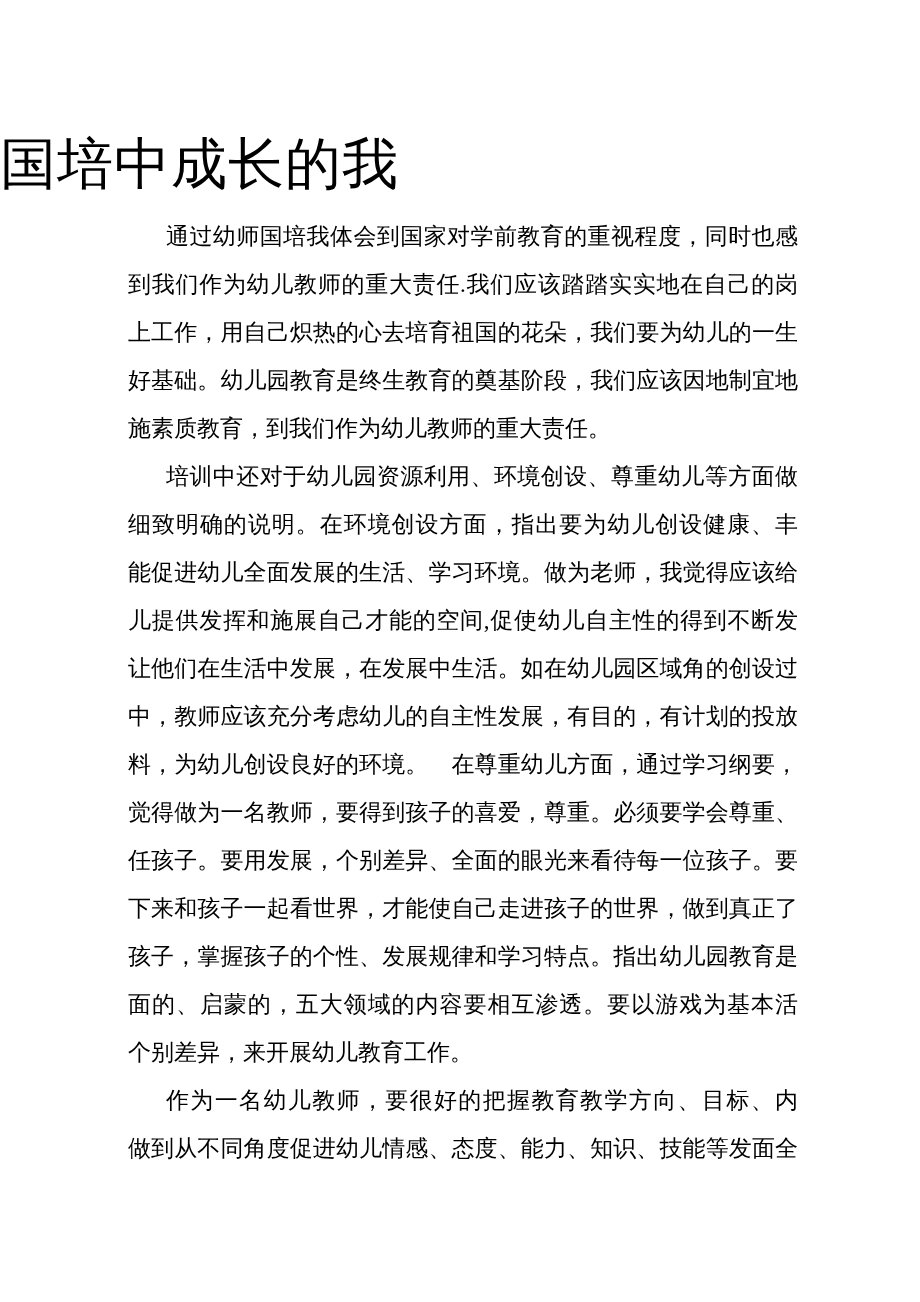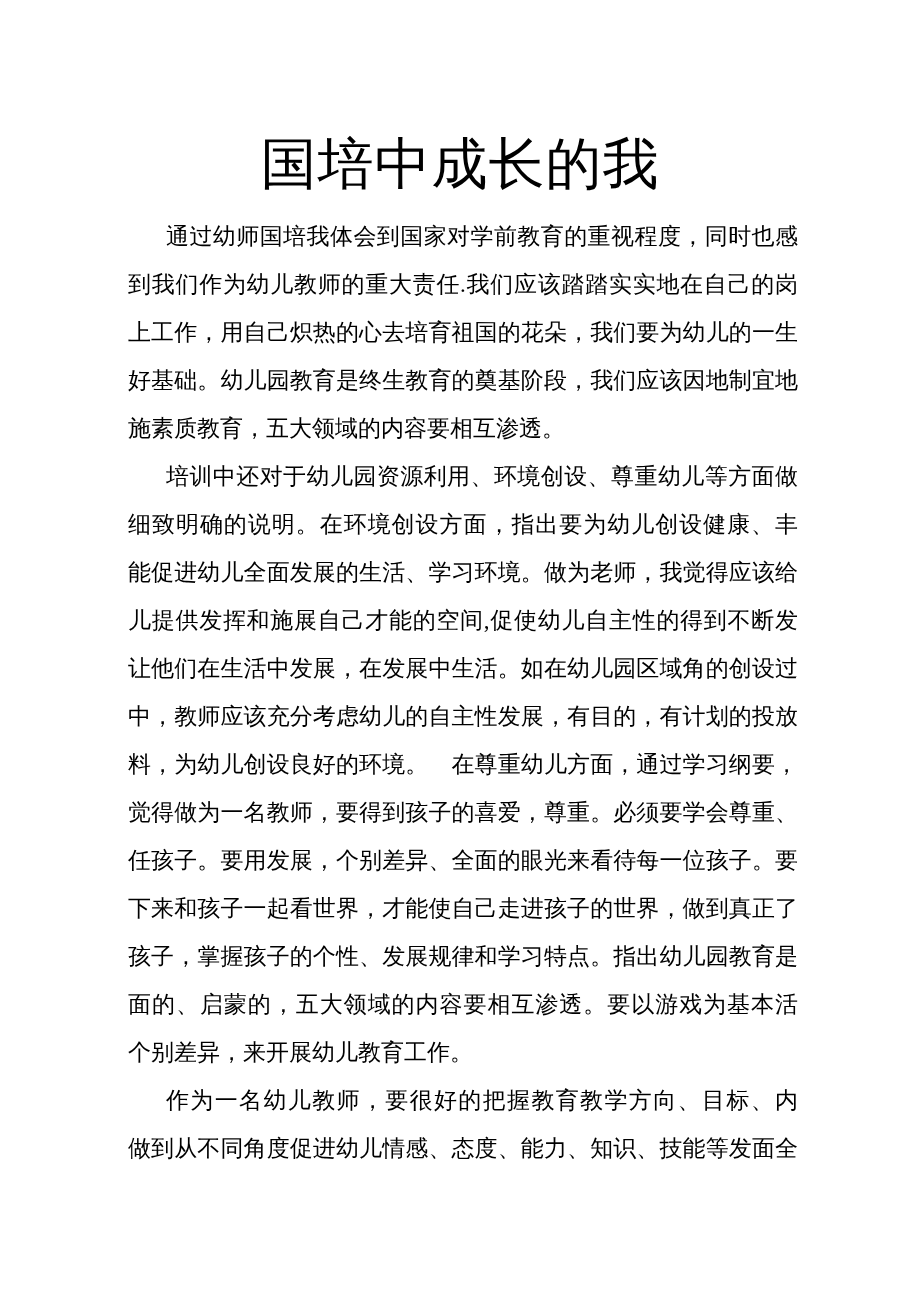--- a/index.html
+++ b/index.html
@@ -15,21 +15,20 @@
     overflow: hidden;
     font-family: "Liberation Serif", "DejaVu Serif", serif;
     color: #000000;
   }
   .title {
     position: absolute;
     top: 122px;
     left: 0;
     width: 920px;
     margin: 0;
-    text-align: center;
     font-size: 56px;
     font-weight: normal;
     line-height: 84px;
     letter-spacing: 1px;
     color: #000000;
   }
   .content {
     position: absolute;
     top: 213px;
     left: 128px;
@@ -60,21 +59,21 @@
 <body>
 
 <div class="page">
   <h1 class="title">国培中成长的我</h1>
   <div class="content">
       <div class="para">
         <div class="line first">通过幼师国培我体会到国家对学前教育的重视程度，同时也感觉</div>
         <div class="line">到我们作为幼儿教师的重大责任.我们应该踏踏实实地在自己的岗位</div>
         <div class="line">上工作，用自己炽热的心去培育祖国的花朵，我们要为幼儿的一生打</div>
         <div class="line">好基础。幼儿园教育是终生教育的奠基阶段，我们应该因地制宜地实</div>
-        <div class="line last">施素质教育，五大领域的内容要相互渗透。</div>
+        <div class="line last">施素质教育，到我们作为幼儿教师的重大责任。</div>
       </div>
       <div class="para">
         <div class="line first">培训中还对于幼儿园资源利用、环境创设、尊重幼儿等方面做了</div>
         <div class="line">细致明确的说明。在环境创设方面，指出要为幼儿创设健康、丰富、</div>
         <div class="line">能促进幼儿全面发展的生活、学习环境。做为老师，我觉得应该给幼</div>
         <div class="line">儿提供发挥和施展自己才能的空间,促使幼儿自主性的得到不断发展。</div>
         <div class="line">让他们在生活中发展，在发展中生活。如在幼儿园区域角的创设过程</div>
         <div class="line">中，教师应该充分考虑幼儿的自主性发展，有目的，有计划的投放材</div>
         <div class="line">料，为幼儿创设良好的环境。　在尊重幼儿方面，通过学习纲要，我</div>
         <div class="line">觉得做为一名教师，要得到孩子的喜爱，尊重。必须要学会尊重、信</div>

